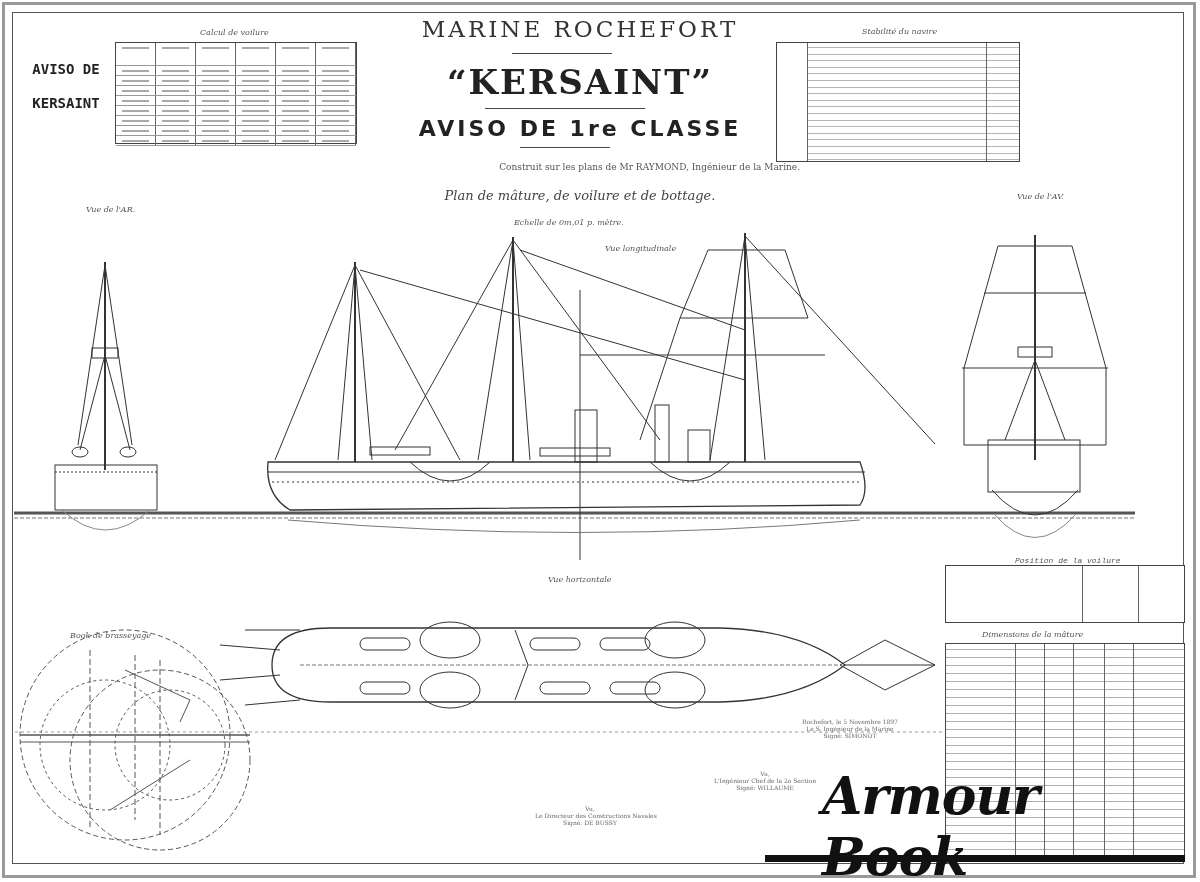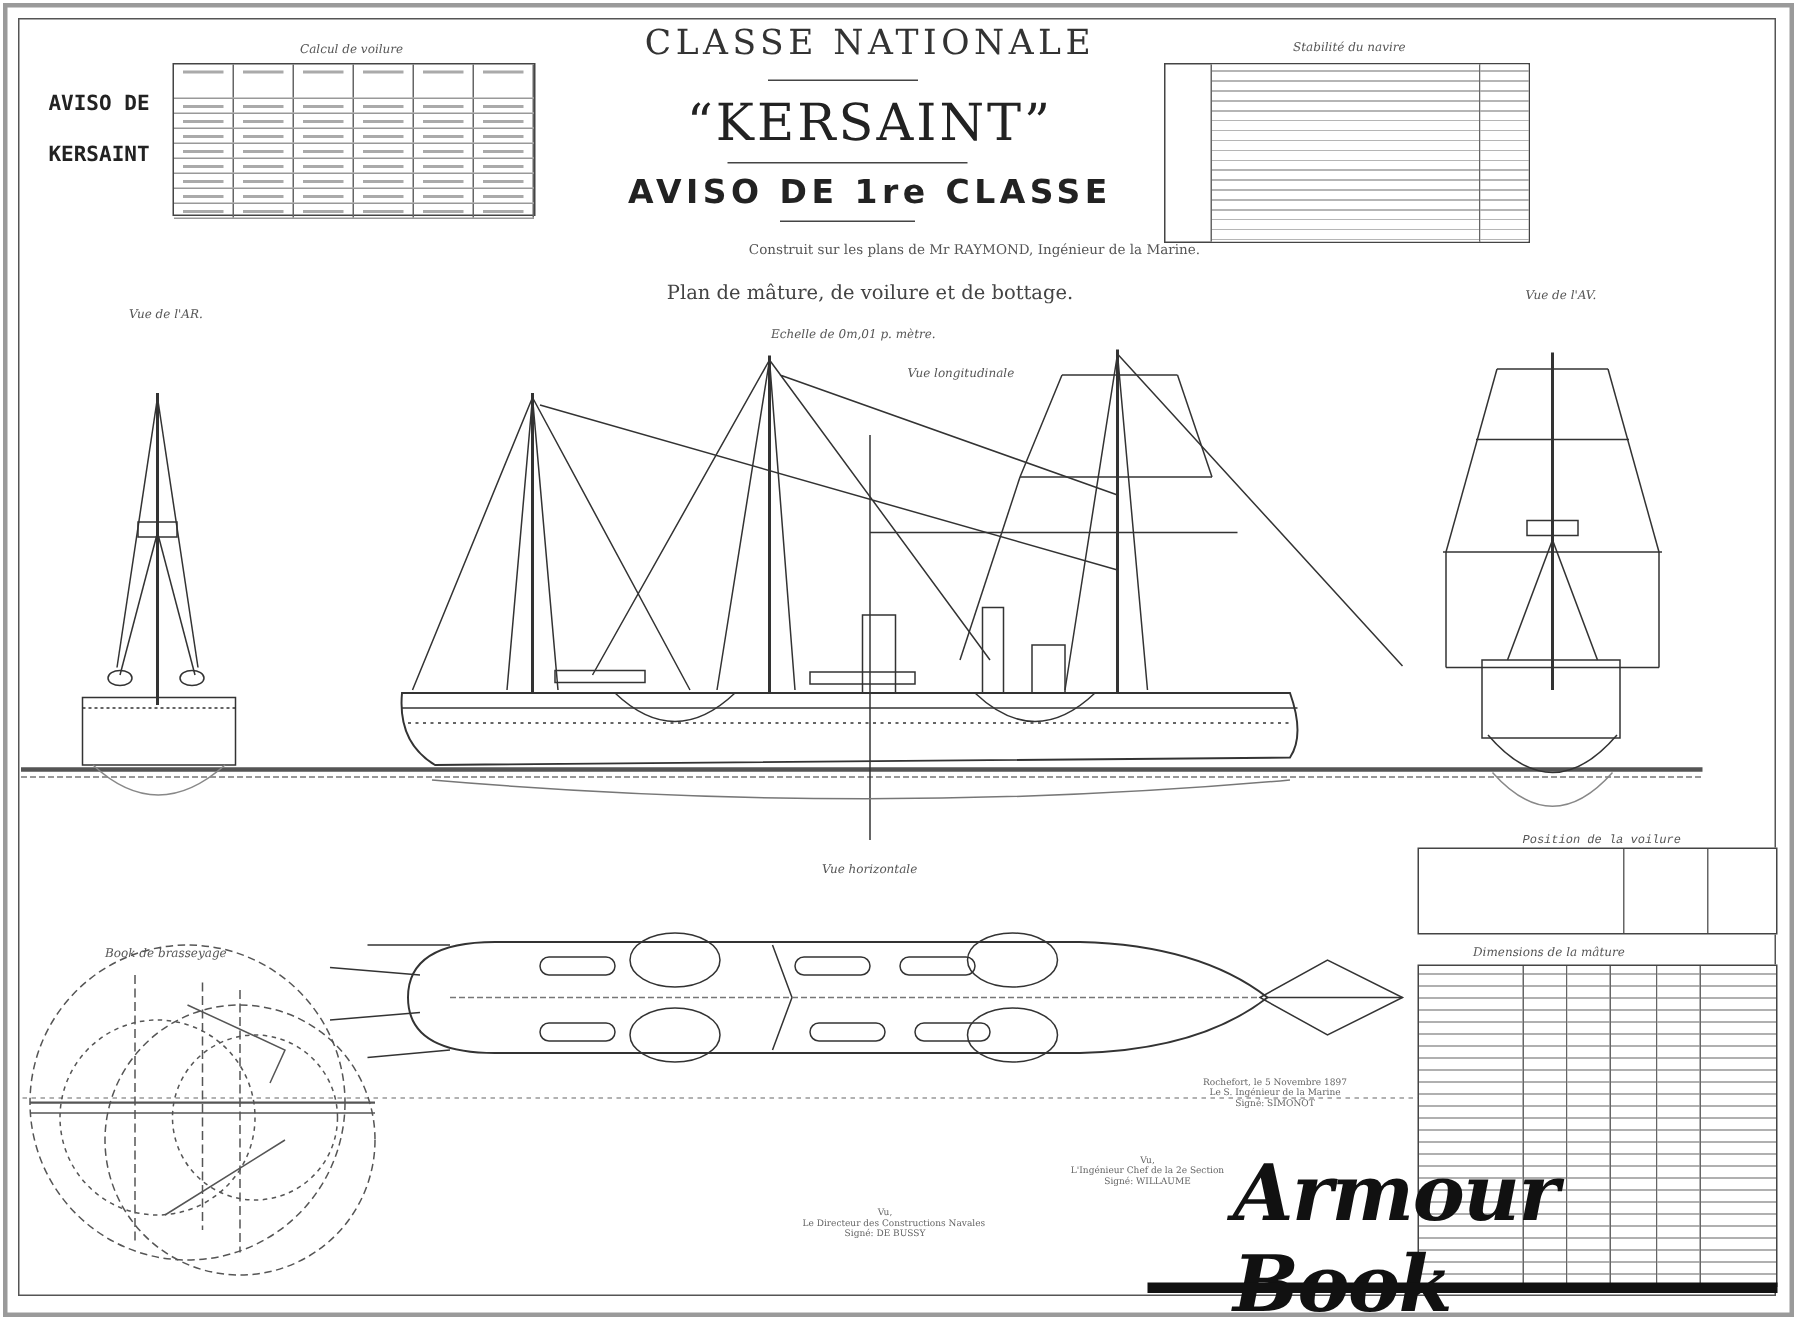--- a/index.html
+++ b/index.html
@@ -1,25 +1,25 @@
 <!DOCTYPE html>
 <html><head>
 <meta charset="utf-8">
 <style>
   html,body{margin:0;padding:0;background:#fff;}
   body{width:1200px;height:882px;position:relative;overflow:hidden;font-family:"DejaVu Serif",serif;color:#222;}
   .frame-outer{position:absolute;left:2px;top:2px;width:1194px;height:876px;border:3px solid #9a9a9a;box-sizing:border-box;}
   .frame-inner{position:absolute;left:12px;top:12px;width:1172px;height:852px;border:1.5px solid #555;box-sizing:border-box;}
   .abs{position:absolute;}
   .title1{left:380px;top:16px;width:400px;text-align:center;font-size:23px;letter-spacing:3px;color:#333;}
-  .title2{left:380px;top:62px;width:400px;text-align:center;font-size:34px;font-weight:normal;letter-spacing:2px;color:#222;font-family:"DejaVu Serif",serif;}
+  .title2{left:380px;top:62px;width:400px;text-align:center;font-size:34px;font-weight:bold;letter-spacing:2px;color:#222;font-family:"DejaVu Serif",serif;}
   .title3{left:380px;top:116px;width:400px;text-align:center;font-size:22px;font-weight:bold;letter-spacing:3px;font-family:"DejaVu Sans",sans-serif;color:#222;}
   .rule{height:1px;background:#444;}
   .sub1{left:360px;top:162px;width:440px;text-align:right;font-size:9px;color:#555;}
-  .sub2{left:380px;top:188px;width:400px;text-align:center;font-size:13px;color:#444;}
+  .sub2{left:380px;top:188px;width:400px;text-align:center;font-size:13px;font-style:italic;color:#444;}
   .port{left:18px;top:52px;width:96px;font-family:"DejaVu Sans Mono",monospace;font-weight:bold;font-size:14px;text-align:center;color:#222;line-height:34px;}
   .caption{font-size:8px;font-style:italic;color:#555;white-space:nowrap;}
   .tbl{border:1.5px solid #444;box-sizing:border-box;background:#fff;}
   .tbl .row{border-bottom:0.5px solid #999;height:9px;display:flex;}
   .tbl .cell{border-right:1px solid #666;flex:1;position:relative;}
   .tbl .cell::after{content:"";position:absolute;left:15%;right:15%;top:4px;height:1.5px;background:#aaa;}
   .watermark{left:822px;top:765px;font-family:"DejaVu Serif",serif;font-weight:bold;font-size:52px;color:#111;letter-spacing:-1px;font-style:italic;}
   .wm-bar{left:765px;top:855px;width:420px;height:7px;background:#111;}
   svg{position:absolute;left:0;top:0;}
   .sig{font-size:6px;color:#666;text-align:center;white-space:nowrap;}
@@ -28,21 +28,21 @@
 <body>
 
 <div class="frame-outer"></div>
 <div class="frame-inner"></div>
 
 <div class="abs port">
   <div>AVISO DE</div>
   <div>KERSAINT</div>
 </div>
 
-<div class="abs title1">CLASSE NATIONALE</div>
+<div class="abs title1">MARINE ROCHEFORT</div>
 <div class="abs rule" style="left:512px;top:53px;width:100px;"></div>
 <div class="abs title2">“KERSAINT”</div>
 <div class="abs rule" style="left:485px;top:108px;width:160px;"></div>
 <div class="abs title3">AVISO DE 1re CLASSE</div>
 <div class="abs rule" style="left:520px;top:147px;width:90px;"></div>
 <div class="abs sub1">Construit sur les plans de Mr RAYMOND, Ingénieur de la Marine.</div>
 <div class="abs sub2">Plan de mâture, de voilure et de bottage.</div>
 
 <div class="abs caption" style="left:200px;top:28px;">Calcul de voilure</div>
 <div class="abs tbl" style="left:115px;top:42px;width:242px;height:102px;">

